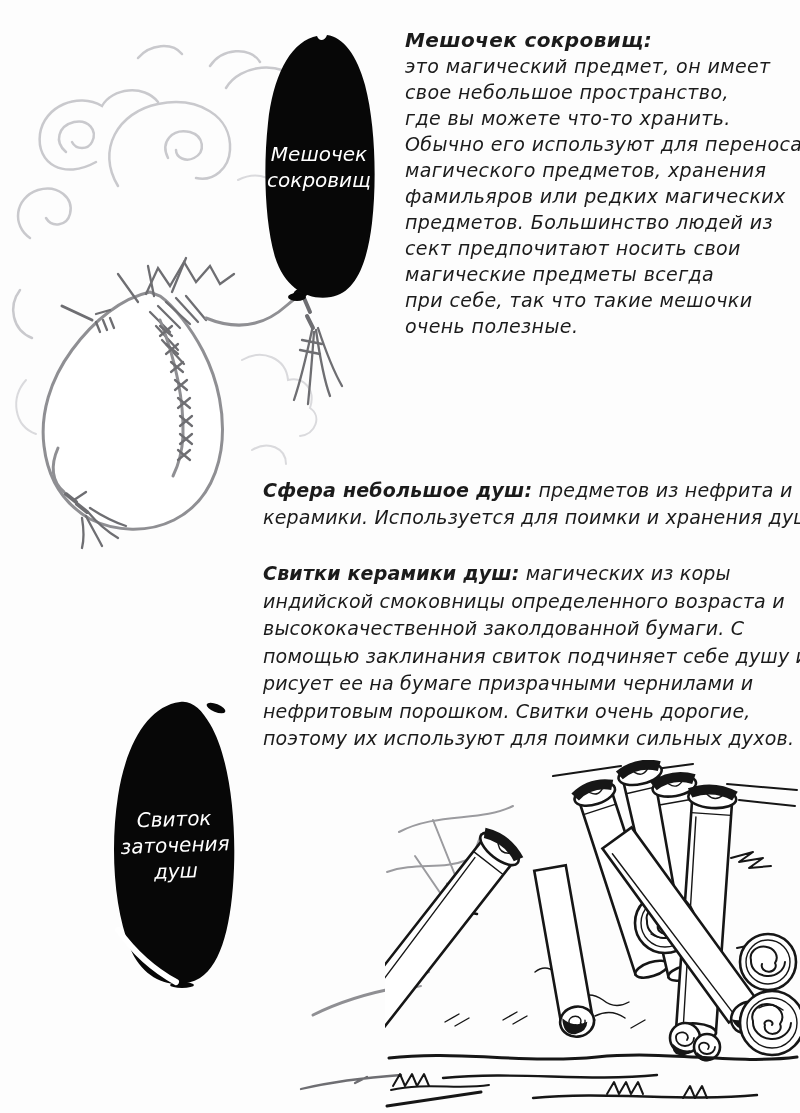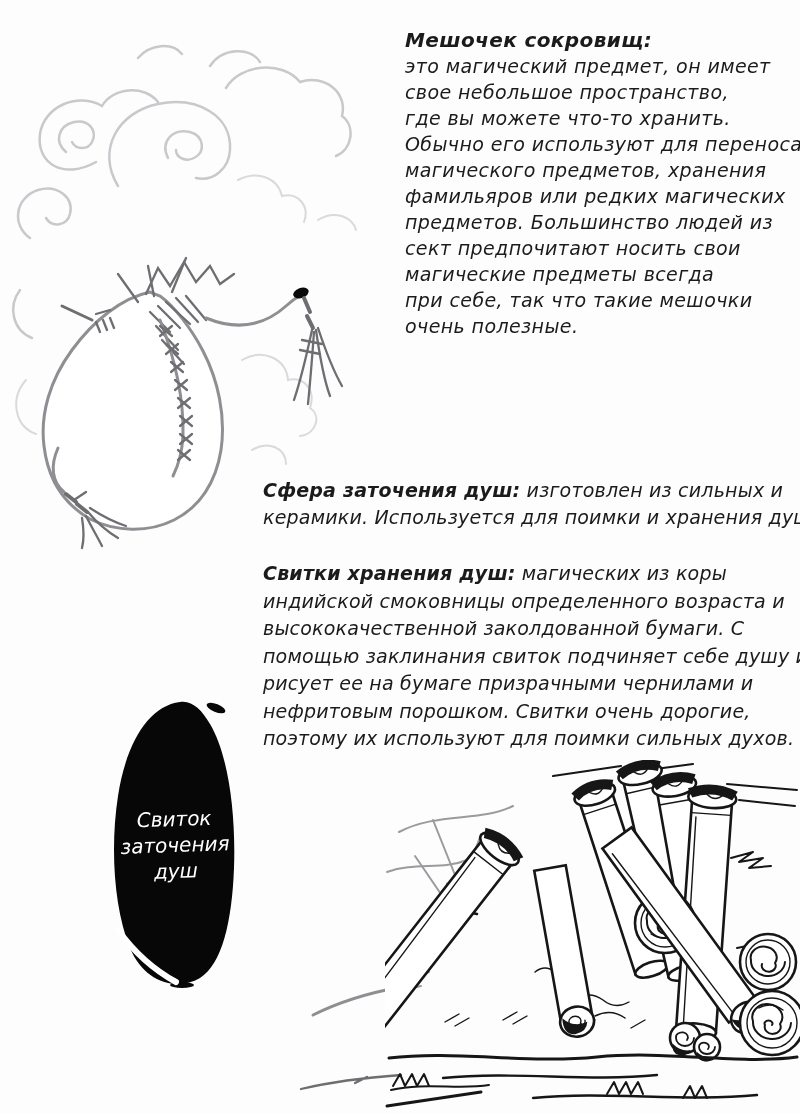--- a/index.html
+++ b/index.html
@@ -78,43 +78,53 @@
       </g>
       <g>
         <path class="sm" d="M58 418 C 50 436 52 452 64 462"></path>
         <path class="smd" style="stroke-width:4" d="M66 464 l 10 8 M77 474 l 10 8"></path>
         <path class="smd" d="M88 482 C 98 494 108 502 118 508 M86 486 C 92 498 98 508 102 516 M82 488 C 84 500 84 510 82 518 M90 478 C 102 486 114 492 126 496"></path>
         <path class="smd" d="M74 470 L 86 462"></path>
       </g>
     </g>
   </svg>
 
+  <div class="blob blob-top">
+    <svg width="116" height="271" viewBox="0 0 116 271">
+      <path fill="var(--blob-fill)" d="M52 6 C 28 14 12 46 7 92 C 2 138 4 192 14 226 C 24 258 48 270 70 266 C 94 262 106 234 111 192 C 116 148 114 92 104 54 C 96 24 82 6 66 4 C 64 10 58 11 56 5 Z"></path>
+      <ellipse cx="36" cy="266" rx="9" ry="4" fill="var(--blob-fill)"></ellipse>
+    </svg>
+    <div class="blob-label">
+      <div>Мешочек</div>
+      <div>сокровищ</div>
+    </div>
+  </div>
 
   <div class="copy p-treasure">
     <div class="line title">Мешочек сокровищ:</div>
     <div class="line">это магический предмет, он имеет</div>
     <div class="line">свое небольшое пространство,</div>
     <div class="line">где вы можете что-то хранить.</div>
     <div class="line">Обычно его используют для переноса</div>
     <div class="line">магического предметов, хранения</div>
     <div class="line">фамильяров или редких магических</div>
     <div class="line">предметов. Большинство людей из</div>
     <div class="line">сект предпочитают носить свои</div>
     <div class="line">магические предметы всегда</div>
     <div class="line">при себе, так что такие мешочки</div>
     <div class="line">очень полезные.</div>
   </div>
 
   <div class="copy p-sphere">
-    <div class="line"><b>Сфера заточения душ:</b><span> изготовлен из сильных и</span></div>
+    <div class="line"><b>Сфера небольшое душ:</b><span> предметов из нефрита и</span></div>
     <div class="line">керамики. Используется для поимки и хранения душ.</div>
   </div>
 
   <div class="copy p-scrolls">
-    <div class="line"><b>Свитки хранения душ:</b><span> магических из коры</span></div>
+    <div class="line"><b>Свитки керамики душ:</b><span> магических из коры</span></div>
     <div class="line">индийской смоковницы определенного возраста и</div>
     <div class="line">высококачественной заколдованной бумаги. С</div>
     <div class="line">помощью заклинания свиток подчиняет себе душу и</div>
     <div class="line">рисует ее на бумаге призрачными чернилами и</div>
     <div class="line">нефритовым порошком. Свитки очень дорогие,</div>
     <div class="line">поэтому их используют для поимки сильных духов.</div>
   </div>
 
   <div class="blob blob-bottom">
     <svg width="130" height="289" viewBox="0 0 130 289">

